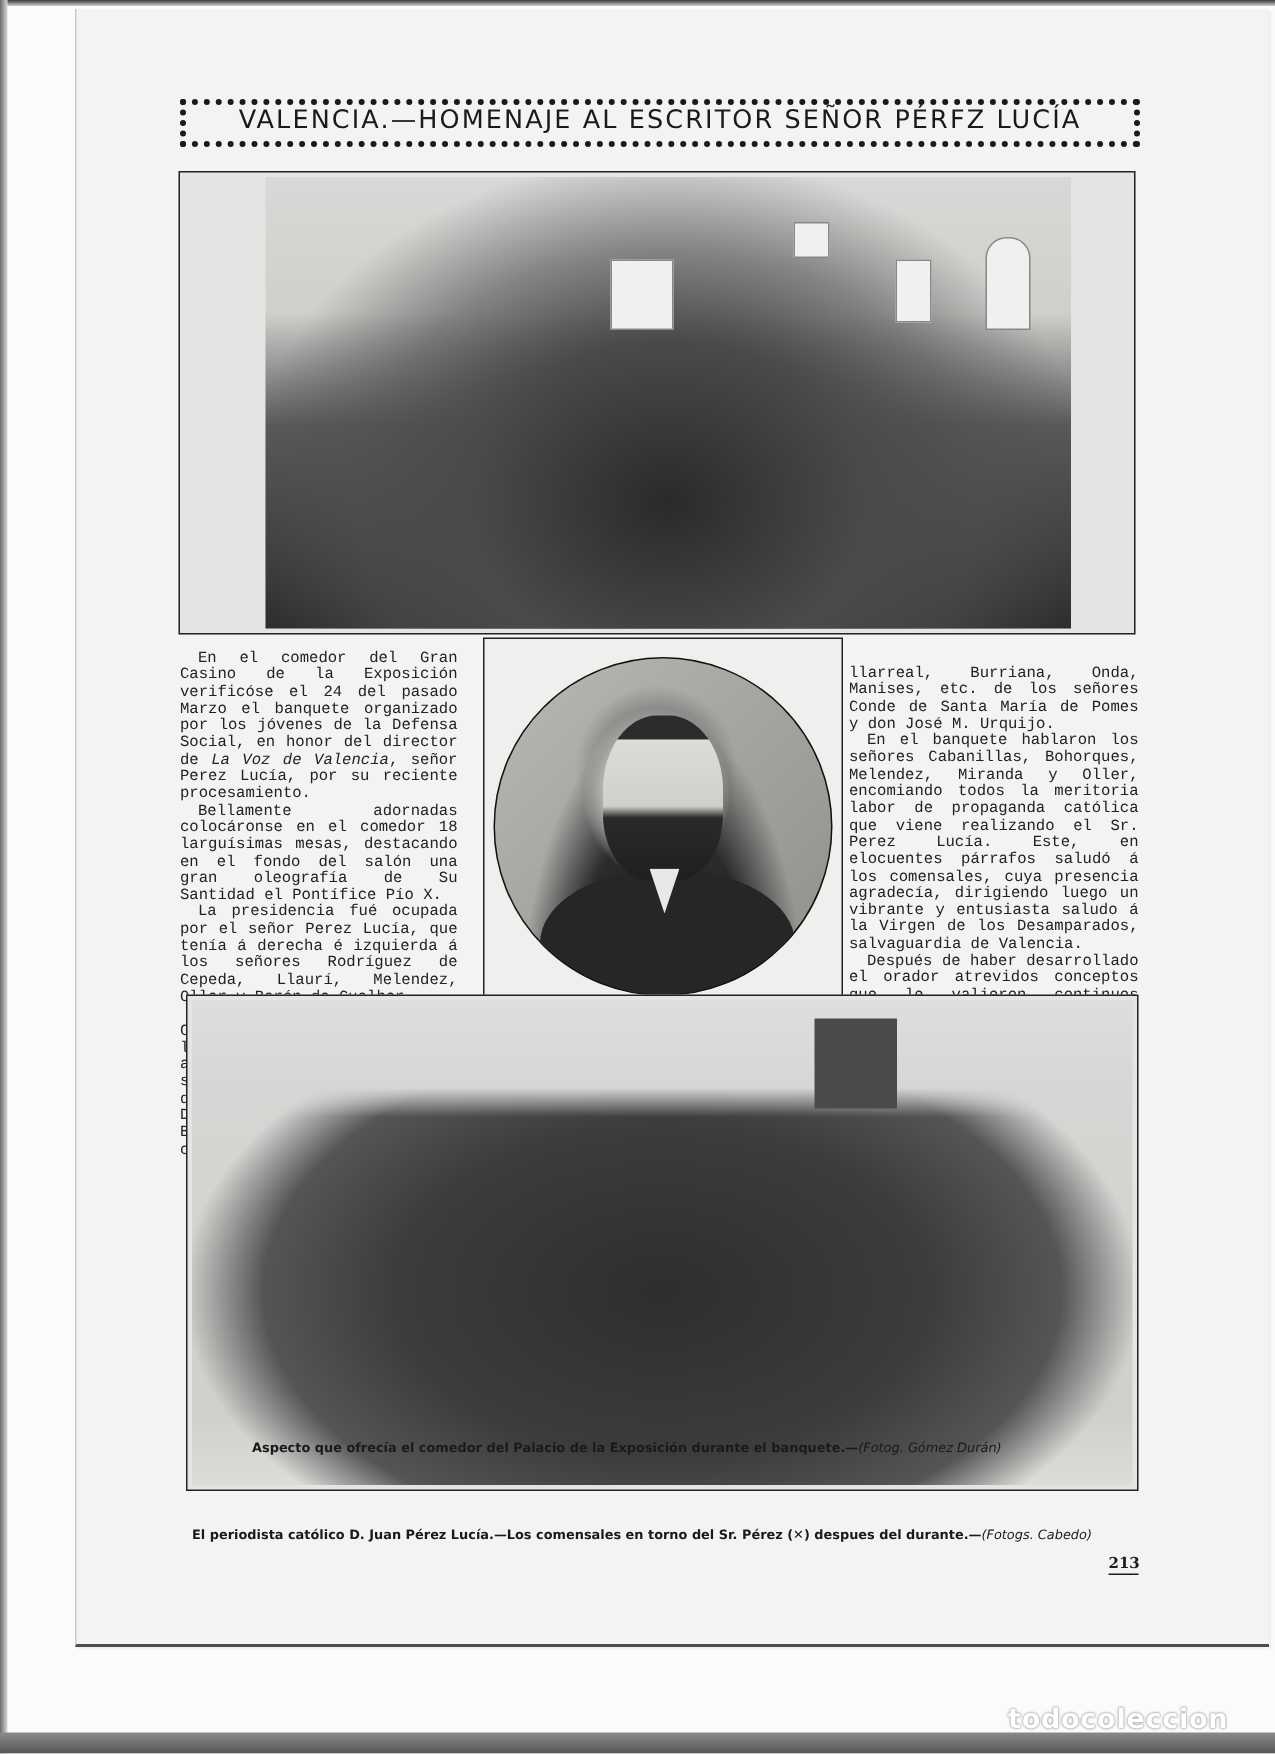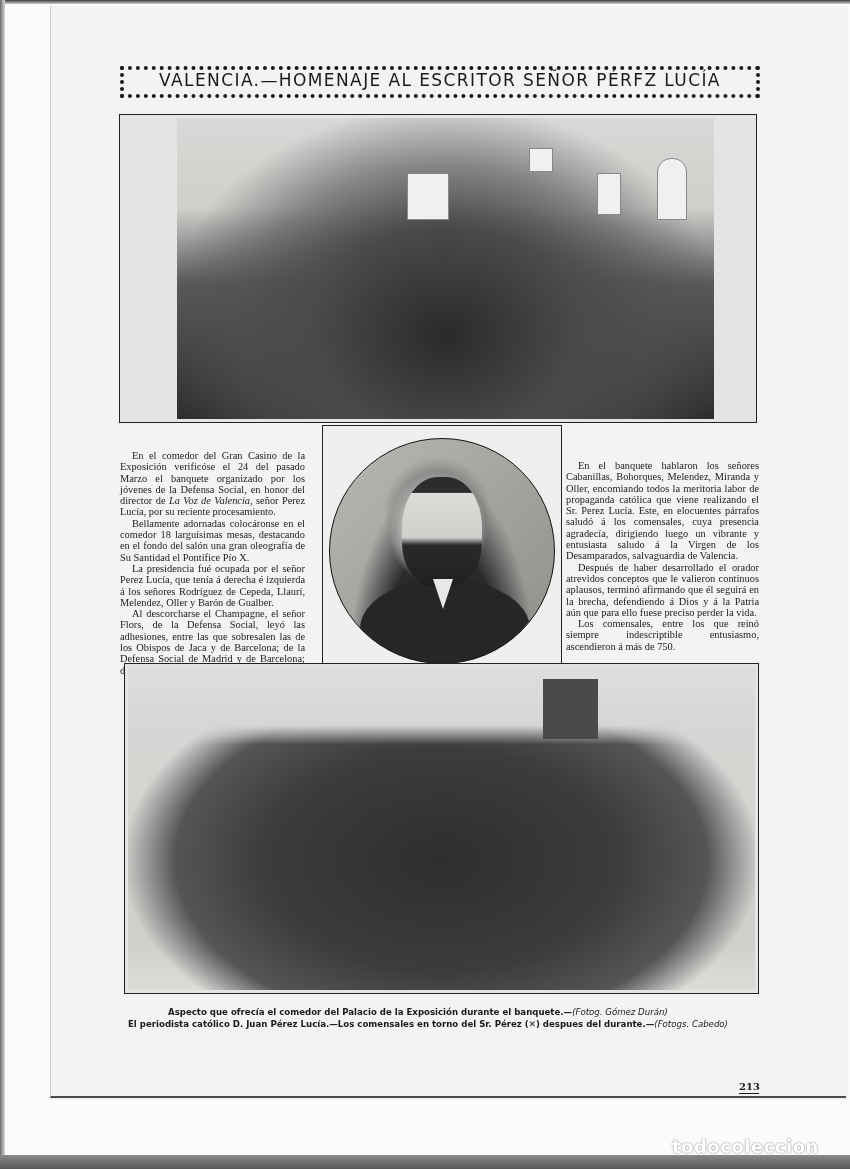--- a/index.html
+++ b/index.html
@@ -89,40 +89,39 @@
       radial-gradient(ellipse at 50% 60%, #2e2e2e 0%, #3c3c3c 40%, #555 60%, transparent 72%),
       linear-gradient(to bottom, #d8d8d6 0%, #cfcfcc 85%, #dcdcd9 100%);
   }
   .group-building {
     position: absolute; left: 415px; top: 12px; width: 55px; height: 60px;
     background: #4a4a4a;
   }
   .col {
     position: absolute; font-size: 10.4px; line-height: 11.3px;
     text-align: justify; color: #222;
-    font-family: Liberation Serif, serif;
-    margin-top: 16px;
+    font-family: Liberation Mono, monospace;
   }
   .col p { margin: 0; text-indent: 12px; }
   .col p.cont { text-indent: 0; }
   .col-left { left: 120px; top: 434px; width: 185px; }
   .col-right { left: 566px; top: 444px; width: 193px; }
   .col em { font-style: italic; }
   .caption {
     position: absolute; font-size: 8.6px; line-height: 12px;
     font-weight: bold; color: #1a1a1a;
     font-family: "DejaVu Sans", sans-serif; white-space: nowrap;
   }
   .caption em { font-style: italic; font-weight: normal; }
-  .caption-1 { left: 168px; top: 1006px; text-align: center; }
+  .caption-1 { left: 168px; top: 960px; text-align: center; }
   .caption-2 { left: 128px; top: 1018px; }
   .page-number {
     position: absolute; left: 739px; top: 1037px; font-size: 10px;
     font-weight: bold; font-family: "DejaVu Serif", serif;
-    border-bottom: 1.5px solid #1a1a1a; padding: 0 0 1px 0; width: 20px; margin-top: 44px;
+    border-bottom: 1.5px solid #1a1a1a; padding: 0 0 1px 0; width: 20px;
   }
   .watermark {
     position: absolute; left: 672px; top: 1136px;
     font-family: "DejaVu Sans", sans-serif; font-weight: bold;
     font-size: 18px; color: #ffffff; letter-spacing: 0.5px;
     text-shadow: 0 0 2px #9a9a9a, 0 0 1px #8a8a8a;
   }
 </style>
 </head>
 <body>
@@ -154,20 +153,21 @@
 
 <div class="photo-portrait">
   <div class="portrait-circle">
     <div class="portrait-coat"></div>
     <div class="portrait-face"></div>
     <div class="portrait-collar"></div>
   </div>
 </div>
 
 <div class="col col-right">
+  <p class="cont">llarreal, Burriana, Onda, Manises, etc. de los señores Conde de Santa María de Pomes y don José M. Urquijo.</p>
   <p>En el banquete hablaron los señores Cabanillas, Bohorques, Melendez, Miranda y Oller, encomiando todos la meritoria labor de propaganda católica que viene realizando el Sr. Perez Lucía. Este, en elocuentes párrafos saludó á los comensales, cuya presencia agradecía, dirigiendo luego un vibrante y entusiasta saludo á la Virgen de los Desamparados, salvaguardia de Valencia.</p>
   <p>Después de haber desarrollado el orador atrevidos conceptos que le valieron continuos aplausos, terminó afirmando que él seguirá en la brecha, defendiendo á Dios y á la Patria aún que para ello fuese preciso perder la vida.</p>
   <p>Los comensales, entre los que reinó siempre indescriptible entusiasmo, ascendieron á más de 750.</p>
 </div>
 
 <div class="photo-frame photo-group">
   <div class="group-inner">
     <div class="group-building"></div>
   </div>
 </div>

